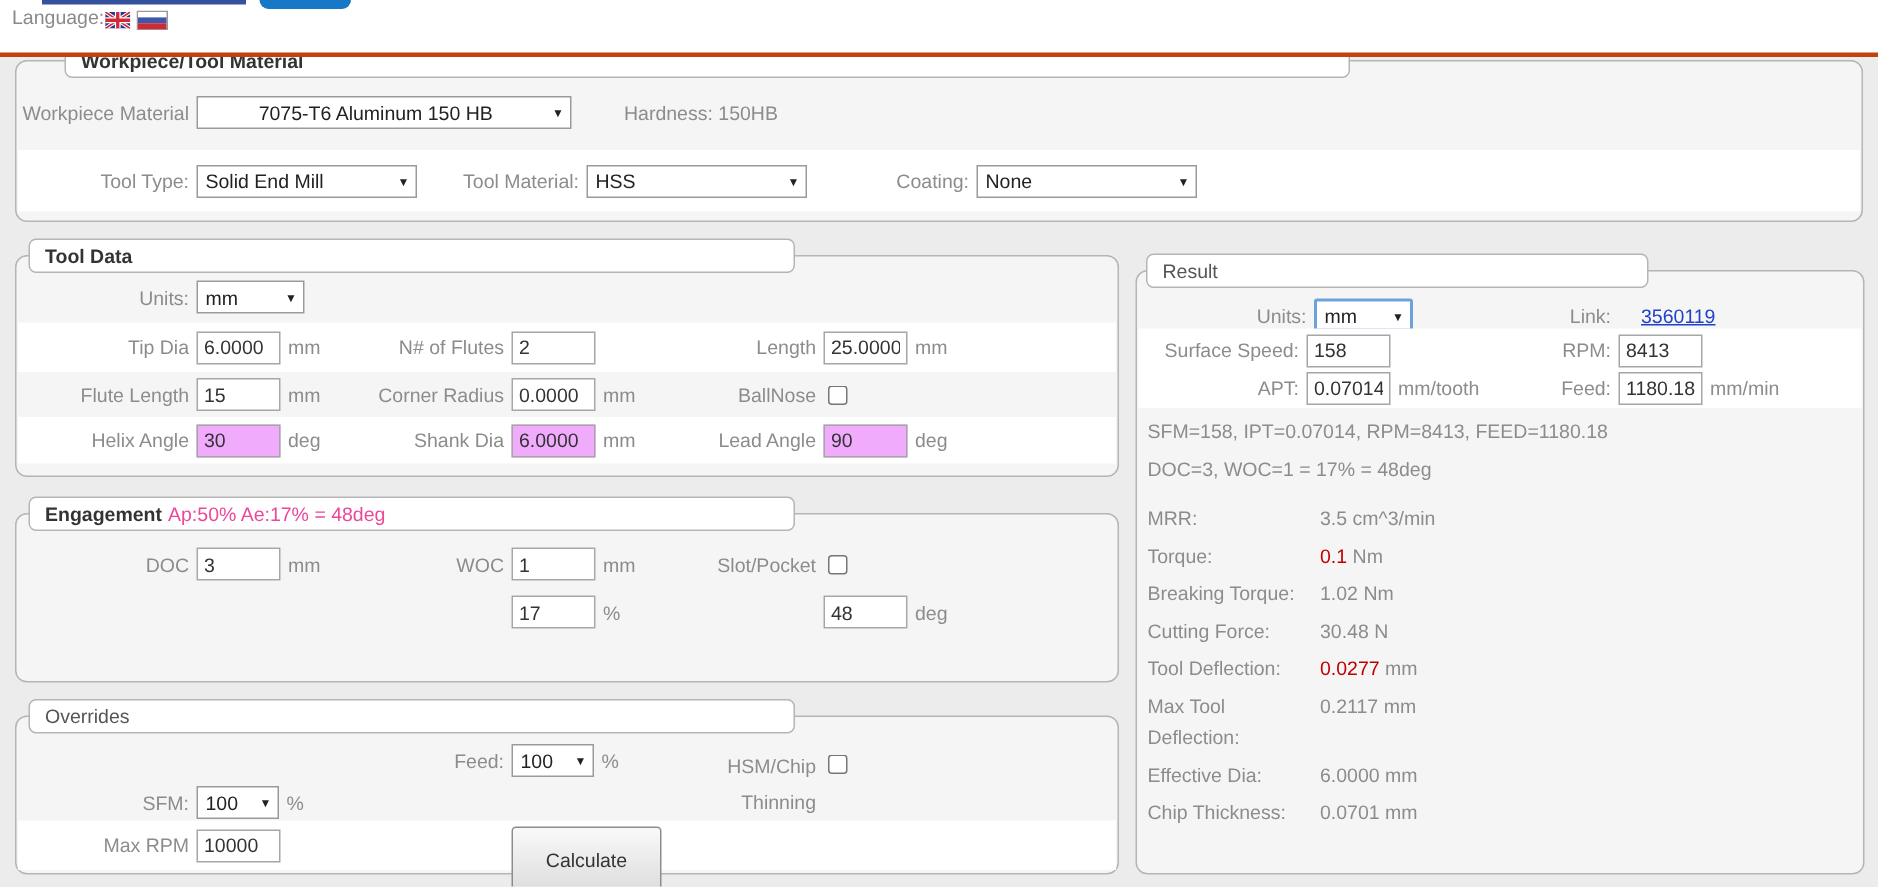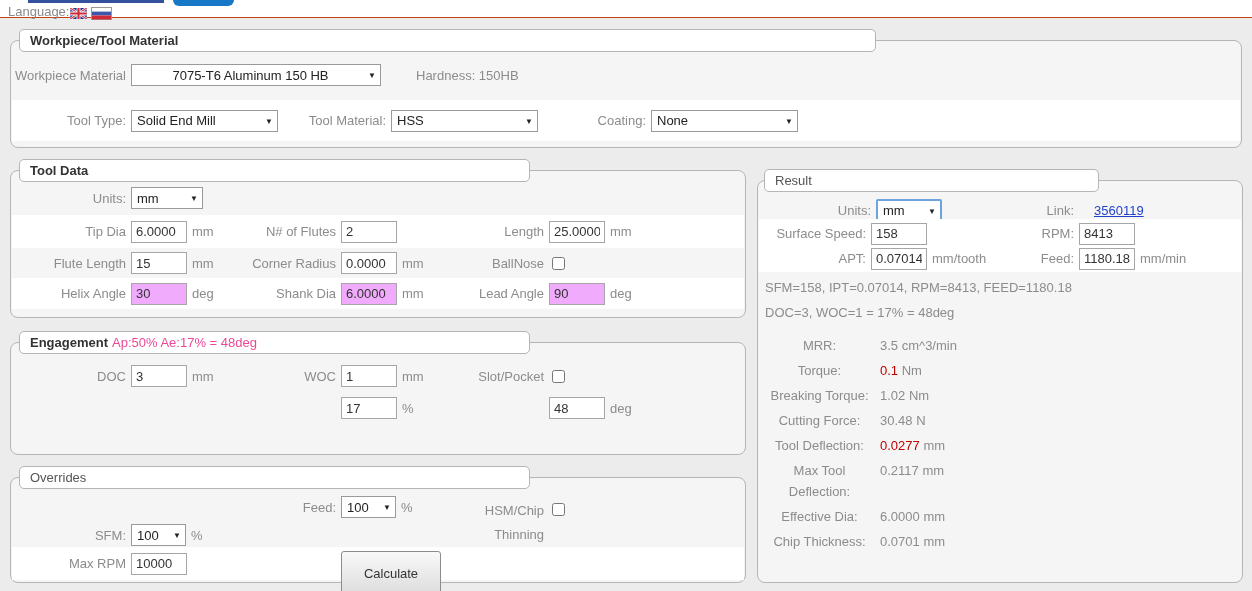--- a/index.html
+++ b/index.html
@@ -1,20 +1,20 @@
 <!DOCTYPE html>
 <html><head>
 <meta charset="utf-8">
 <style>
   * { margin:0; padding:0; box-sizing:border-box; }
   html,body { width:1252px; height:591px; overflow:hidden; }
   body { font-family:"Liberation Sans","DejaVu Sans",sans-serif; font-size:13px; background:#ececec; position:relative; color:#333; }
 
   
-  .topbar { position:absolute; top:0; left:0; width:1252px; height:18px; background:#ffffff; border-bottom:1px solid #c2410c; z-index:5; }
+  .topbar { position:absolute; top:0; left:0; width:1252px; height:38px; background:#ffffff; border-bottom:3px solid #c2410c; z-index:5; }
   .tab-underline { position:absolute; top:0; left:28px; width:136px; height:3px; background:#34519e; }
   .tab-pill { position:absolute; top:0; left:173px; width:61px; height:6px; background:#1878c8; border-radius:0 0 6px 6px; }
   .lang { position:absolute; top:4px; left:8px; color:#8a8a8a; }
   .flag { position:absolute; top:7px; display:inline-block; cursor:pointer; }
   .flag-uk { left:70px; }
   .flag-ru { left:91px; }
 
   
   .fs { position:absolute; background:#f5f5f5; border:1px solid #b5b5b5; border-radius:8px; }
   .legend { position:absolute; top:-12px; left:8px; height:23px; line-height:21px; background:#fff; border:1px solid #b5b5b5; border-radius:5px; padding:0 10px; color:#333; font-weight:bold; z-index:2; }
@@ -48,21 +48,21 @@
   .btn { position:absolute; font:13px "Liberation Sans","DejaVu Sans",sans-serif; color:#333;
     background:linear-gradient(#f9f9f9,#dcdcdc); border:1px solid #8c8c8c; border-radius:3px; padding:14px 0; text-align:center; cursor:pointer; }
 
   a.reslink { color:#2142c8; text-decoration:underline; }
 
   
   .resflow { position:absolute; left:7px; right:7px; top:94px; }
   .sumline { color:#8c8c8c; line-height:25px; white-space:nowrap; }
   .rrows { margin-top:10px; }
   .rrow { display:flex; align-items:flex-start; line-height:21px; margin-bottom:4px; color:#8c8c8c; }
-  .rrow .rlbl { width:109px; text-align:center; flex:none; }
+  .rrow .rlbl { width:109px; text-align:left; flex:none; }
   .rrow .rval { margin-left:6px; white-space:nowrap; }
   .red { color:#c00000; }
 </style>
 </head>
 <body>
 
 <div class="topbar">
   <div class="tab-underline"></div>
   <div class="tab-pill"></div>
   <span class="lang">Language:</span>
@@ -78,21 +78,21 @@
   <span class="flag flag-ru">
     <svg width="21" height="13" viewBox="0 0 21 13">
       <rect x="0.5" y="0.5" width="20" height="12" fill="#ffffff" stroke="#999999"></rect>
       <rect x="1" y="4.6" width="19" height="3.9" fill="#3d58ab"></rect>
       <rect x="1" y="8.5" width="19" height="3.9" fill="#cf2b36"></rect>
     </svg>
   </span>
 </div>
 
 <div class="fs" style="left:10px; top:40px; width:1232px; height:108px;">
-  <div class="legend" style="width:857px;">Workpiece/Tool Material</div>
+  <div class="legend" style="width:857px;margin-left:24px;">Workpiece/Tool Material</div>
 
   <div class="row" style="top:14px; height:40px;">
     <div class="cell c1">
       <span class="lbl">Workpiece Material</span>
       <div class="sel center" style="width:250px;">
         <span>7075-T6 Aluminum 150 HB</span>
         <span class="arr">▼</span>
       </div>
     </div>
     <div class="cell" style="left:404px;">

